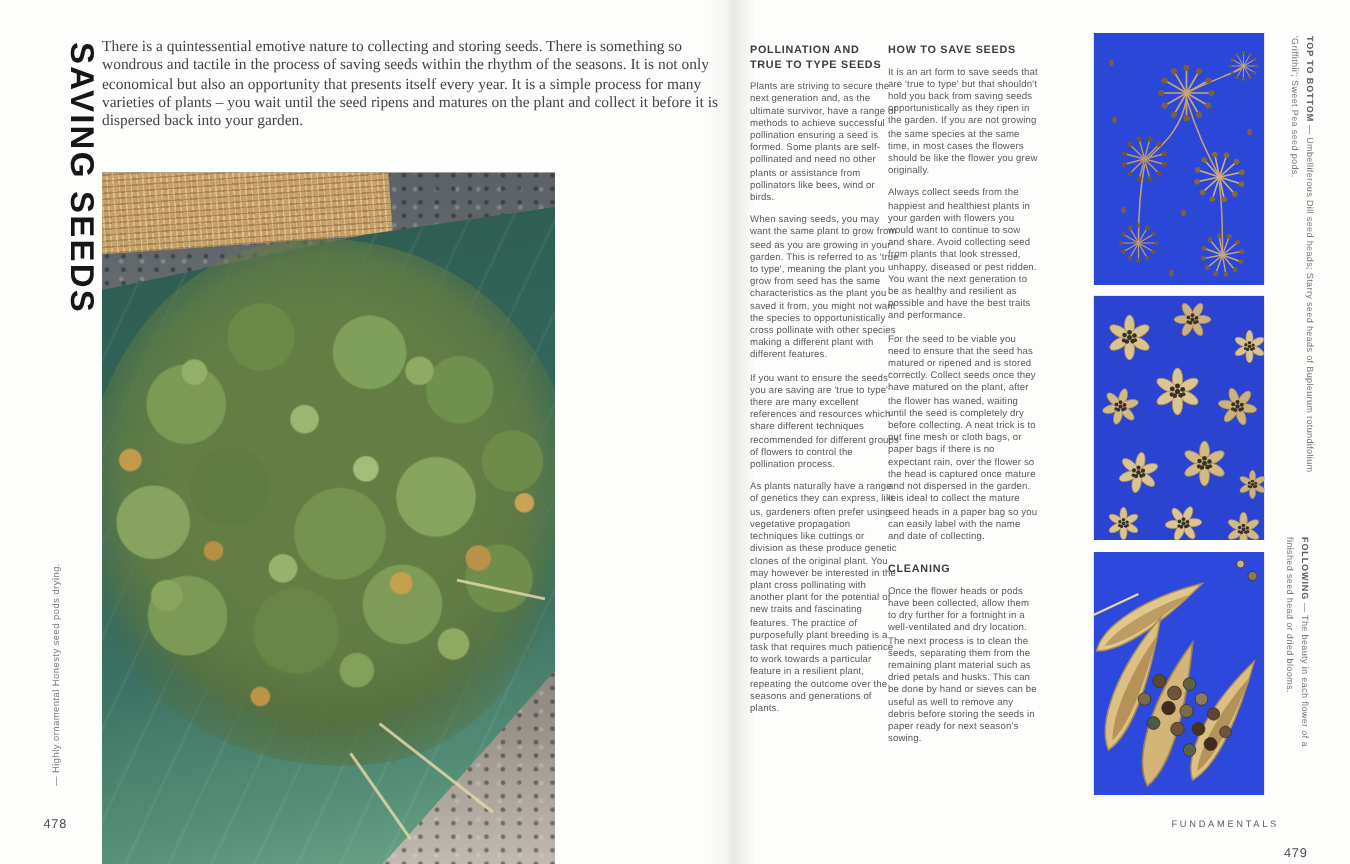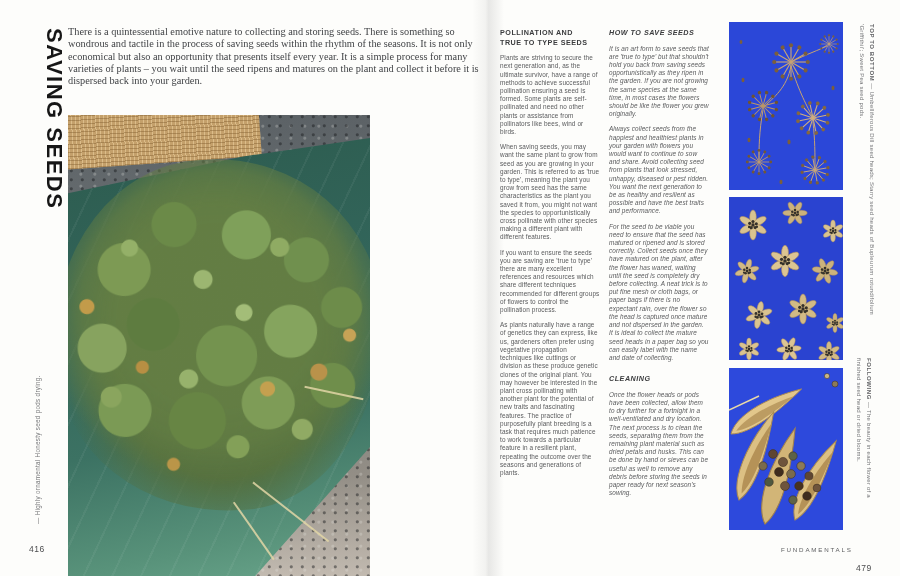--- a/index.html
+++ b/index.html
@@ -67,21 +67,21 @@
              radial-gradient(circle at 64% 70%,#7e9c57 0 26px,transparent 27px),
              radial-gradient(circle at 84% 66%,#6f8e4b 0 22px,transparent 23px),
              radial-gradient(circle at 50% 42%,rgba(100,126,68,.96) 0 38%,rgba(100,126,68,.75) 52%,rgba(100,126,68,0) 68%),
              radial-gradient(ellipse at 50% 55%,rgba(86,110,58,.9) 0 46%,rgba(86,110,58,0) 70%);}
   .stem{position:absolute;height:1.5px;background:rgba(226,214,166,.85);}
   .stem.s1{left:58%;top:86%;width:96px;transform:rotate(38deg);}
   .stem.s2{left:50%;top:90%;width:70px;transform:rotate(55deg);}
   .stem.s3{left:78%;top:60%;width:60px;transform:rotate(12deg);}
   
   .col{position:absolute;top:28px;width:100px;}
-  .col.c1{left:500px;} .col.c2{left:609px;font-style:italic;}
+  .col.c1{left:500px;} .col.c2{left:592px;}
   .col h3{margin:0 0 7px 0;font-size:7.2px;line-height:9.6px;letter-spacing:.5px;color:#3b3c3e;font-weight:bold;}
   .col h3.sub{margin-top:12px;}
   .col p{margin:0 0 7px 0;font-size:6.4px;line-height:8.2px;letter-spacing:.1px;color:#595a5c;}
   
   .photo-r{position:absolute;left:729px;width:114px;overflow:hidden;}
   .photo-r.p1{top:22px;height:168px;}
   .photo-r.p2{top:197px;height:163px;}
   .photo-r.p3{top:368px;height:162px;}
   .photo-r svg{display:block;width:100%;height:100%;}
   
@@ -104,21 +104,21 @@
     <div class="concrete"></div>
     <div class="burlap"></div>
     <div class="tarp"></div>
     <div class="foliage"></div>
     <div class="stem s1"></div>
     <div class="stem s2"></div>
     <div class="stem s3"></div>
   </div>
 
   <div class="caption-left">— Highly ornamental Honesty seed pods drying.</div>
-  <div class="pagenum left">416</div>
+  <div class="pagenum left">478</div>
 
   <div class="gutter"></div>
 
   <div class="col c1">
     <h3><span>POLLINATION AND</span><br><span>TRUE TO TYPE SEEDS</span></h3>
     <p>Plants are striving to secure the next generation and, as the ultimate survivor, have a range of methods to achieve successful pollination ensuring a seed is formed. Some plants are self-pollinated and need no other plants or assistance from pollinators like bees, wind or birds.</p>
     <p>When saving seeds, you may want the same plant to grow from seed as you are growing in your garden. This is referred to as 'true to type', meaning the plant you grow from seed has the same characteristics as the plant you saved it from, you might not want the species to opportunistically cross pollinate with other species making a different plant with different features.</p>
     <p>If you want to ensure the seeds you are saving are 'true to type' there are many excellent references and resources which share different techniques recommended for different groups of flowers to control the pollination process.</p>
     <p>As plants naturally have a range of genetics they can express, like us, gardeners often prefer using vegetative propagation techniques like cuttings or division as these produce genetic clones of the original plant. You may however be interested in the plant cross pollinating with another plant for the potential of new traits and fascinating features. The practice of purposefully plant breeding is a task that requires much patience to work towards a particular feature in a resilient plant, repeating the outcome over the seasons and generations of plants.</p>
   </div>

